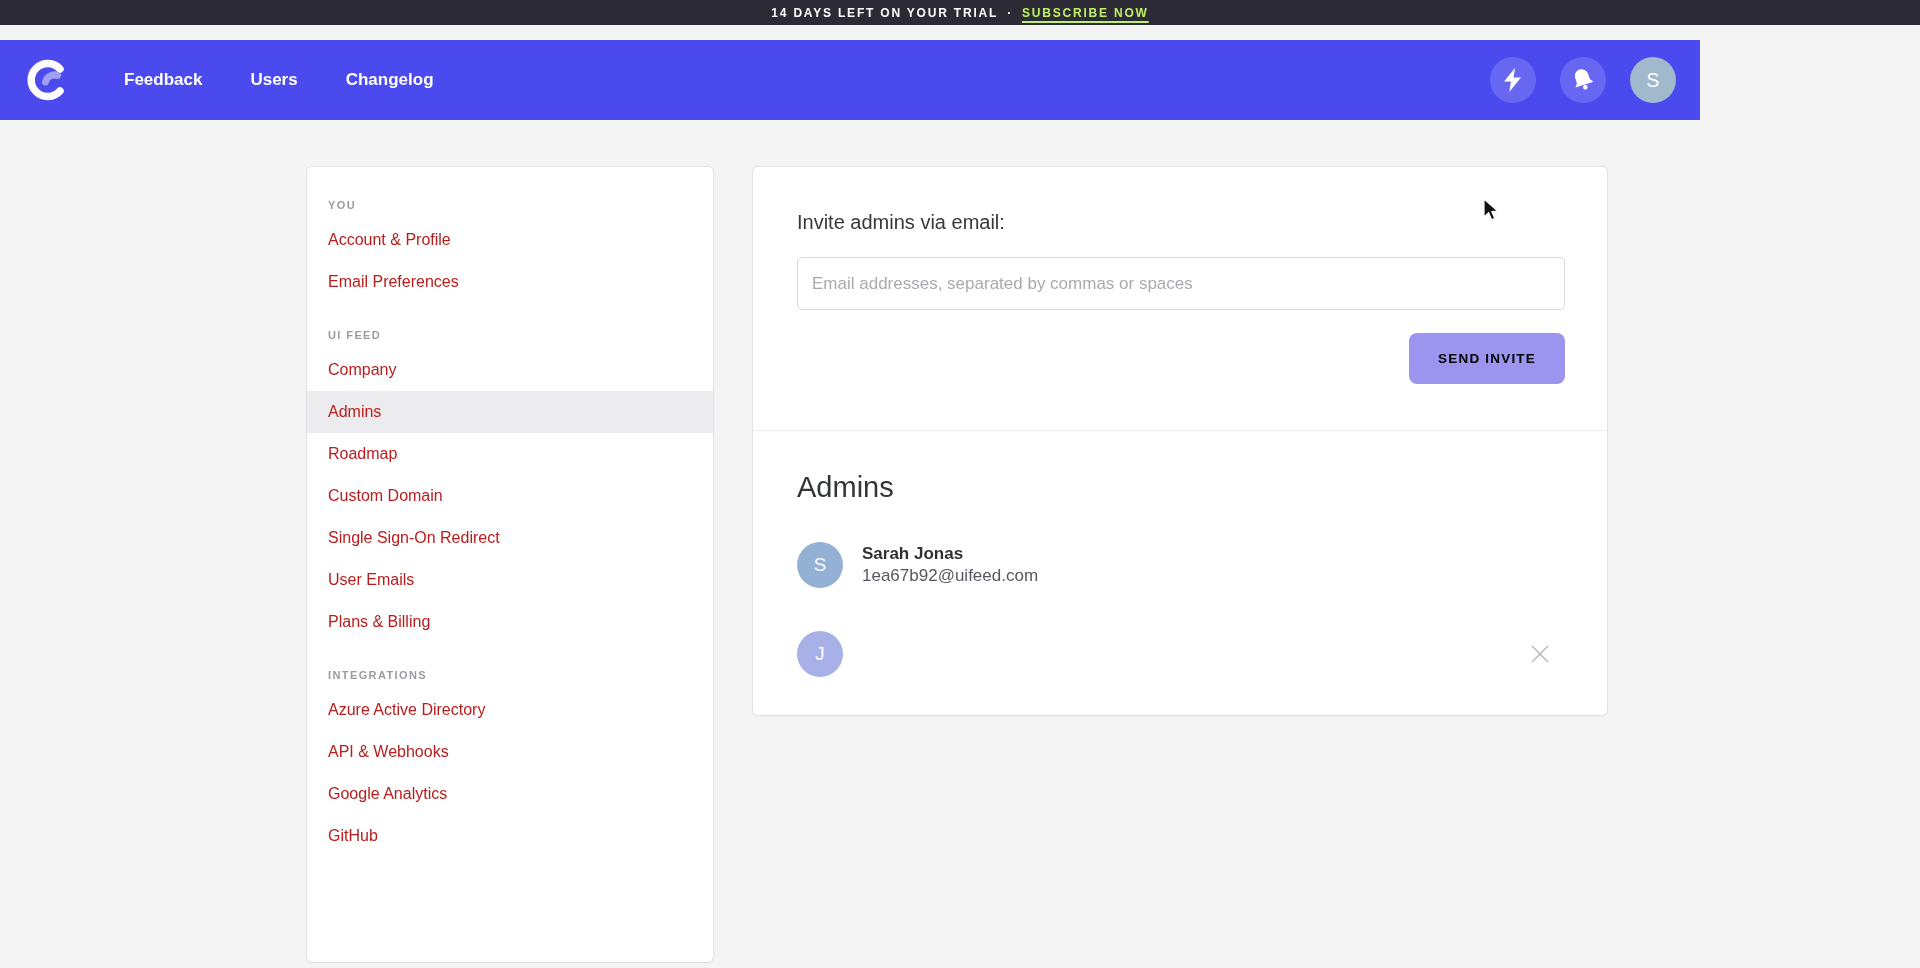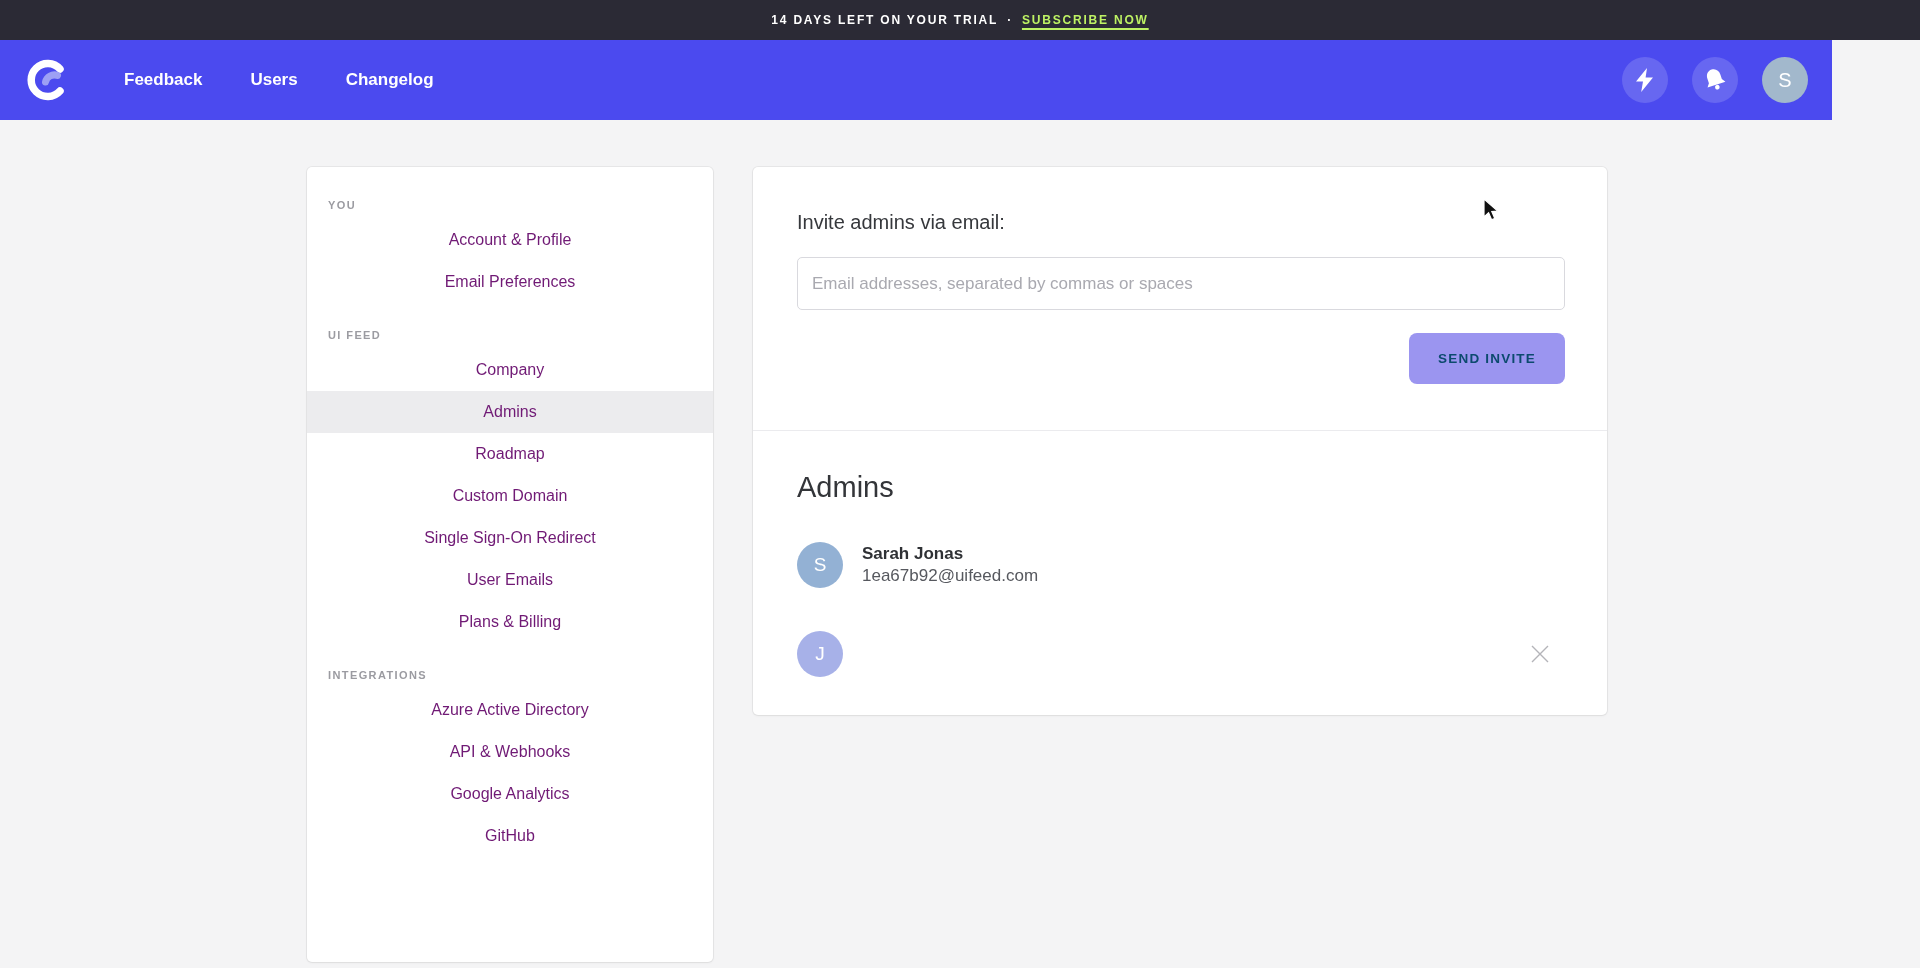--- a/index.html
+++ b/index.html
@@ -5,34 +5,34 @@
   * { margin: 0; padding: 0; box-sizing: border-box; }
   html, body {
     width: 1920px; height: 968px;
     overflow: hidden;
     font-family: "Liberation Sans", "DejaVu Sans", sans-serif;
     background: #f4f4f5;
   }
 
   
   .trial-bar {
-    position: absolute; top: 0; left: 0; width: 1920px; height: 40px;
+    position: absolute; top: 0; left: 0; width: 1920px; height: 25px;
     background: #2b2a35;
     display: flex; align-items: center; justify-content: center; gap: 9px;
     color: #fff; font-size: 12px; font-weight: bold; letter-spacing: 1.8px;
   }
   .trial-bar a {
     color: #bef264; text-decoration: underline;
     text-underline-offset: 4px; text-decoration-thickness: 2px;
     cursor: pointer;
   }
 
   
   .navbar {
-    position: absolute; top: 40px; left: 0; width: 1832px; height: 80px;
+    position: absolute; top: 40px; left: 0; width: 1700px; height: 80px;
     background: #4b4aef;
     display: flex; align-items: center;
     padding: 0 24px;
   }
   .logo { width: 50px; height: 50px; flex: 0 0 auto; }
   .nav-links { display: flex; gap: 48px; margin-left: 50px; }
   .nav-links a {
     color: #fff; font-size: 17px; font-weight: bold; text-decoration: none; cursor: pointer;
   }
   .nav-right { margin-left: auto; display: flex; align-items: center; gap: 24px; }
@@ -58,23 +58,22 @@
     overflow: hidden;
   }
   .sb-section-title {
     padding: 0 21px; margin: 26px 0 8px;
     font-size: 11px; font-weight: bold; letter-spacing: 1.4px;
     color: #9b9ba1;
   }
   .sidebar-card > .sb-section:first-child .sb-section-title { margin-top: 0; }
   .sb-item {
     padding: 12px 21px;
-    font-size: 16px; color: #701a75;
+    font-size: 16px; color: #b91c1c;
     cursor: pointer;
-    text-align: center;
   }
   .sb-item.selected { background: #ececee; }
 
   
   .main-card {
     position: absolute; left: 753px; top: 167px; width: 854px; height: 548px;
     background: #fff; border-radius: 5px;
     box-shadow: 0 0 0 1px rgba(0,0,0,0.05), 0 1px 3px rgba(0,0,0,0.05);
   }
   .invite-section { padding: 44px 42px 46px 44px; }
@@ -83,21 +82,21 @@
     width: 100%; height: 53px;
     border: 1px solid #d9d9de; border-radius: 5px;
     padding: 0 14px; font-size: 17px; color: #36383c;
     font-family: "Liberation Sans", "DejaVu Sans", sans-serif;
     outline: none; background: #fff;
   }
   .invite-input::placeholder { color: #a9a9b0; }
   .invite-actions { display: flex; justify-content: flex-end; margin-top: 23px; }
   .send-invite-btn {
     height: 51px; padding: 0 29px;
-    background: #9b95f0; color: #0c4a6e;
+    background: #9b95f0; color: #000000;
     border: none; border-radius: 8px;
     font-size: 13.5px; font-weight: bold; letter-spacing: 1.2px;
     font-family: "Liberation Sans", "DejaVu Sans", sans-serif;
     cursor: pointer;
   }
   .card-divider { height: 1px; background: #ebebee; width: 100%; }
   .admins-section { padding: 40px 42px 0 44px; }
   .admins-heading { font-size: 29px; font-weight: normal; color: #333539; }
   .admin-list { margin-top: 38px; }
   .admin-row { display: flex; align-items: center; margin-bottom: 43px; }

